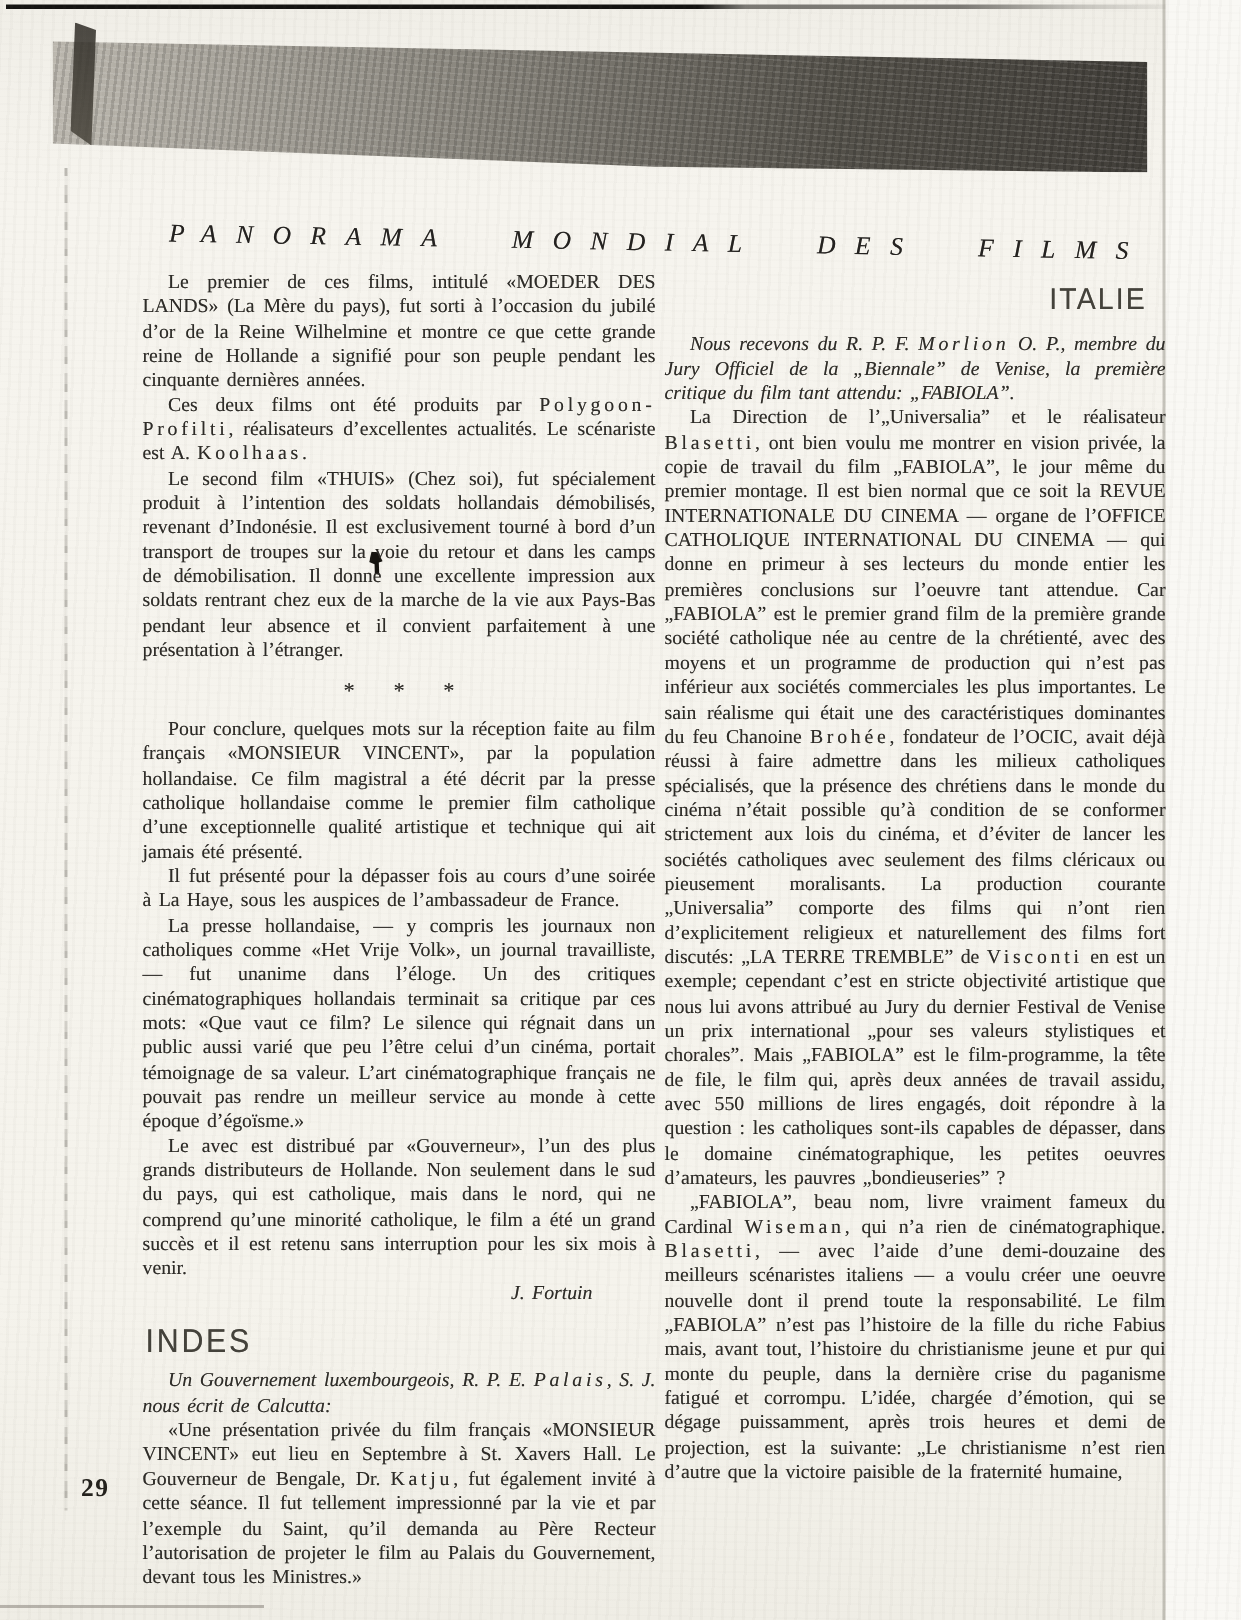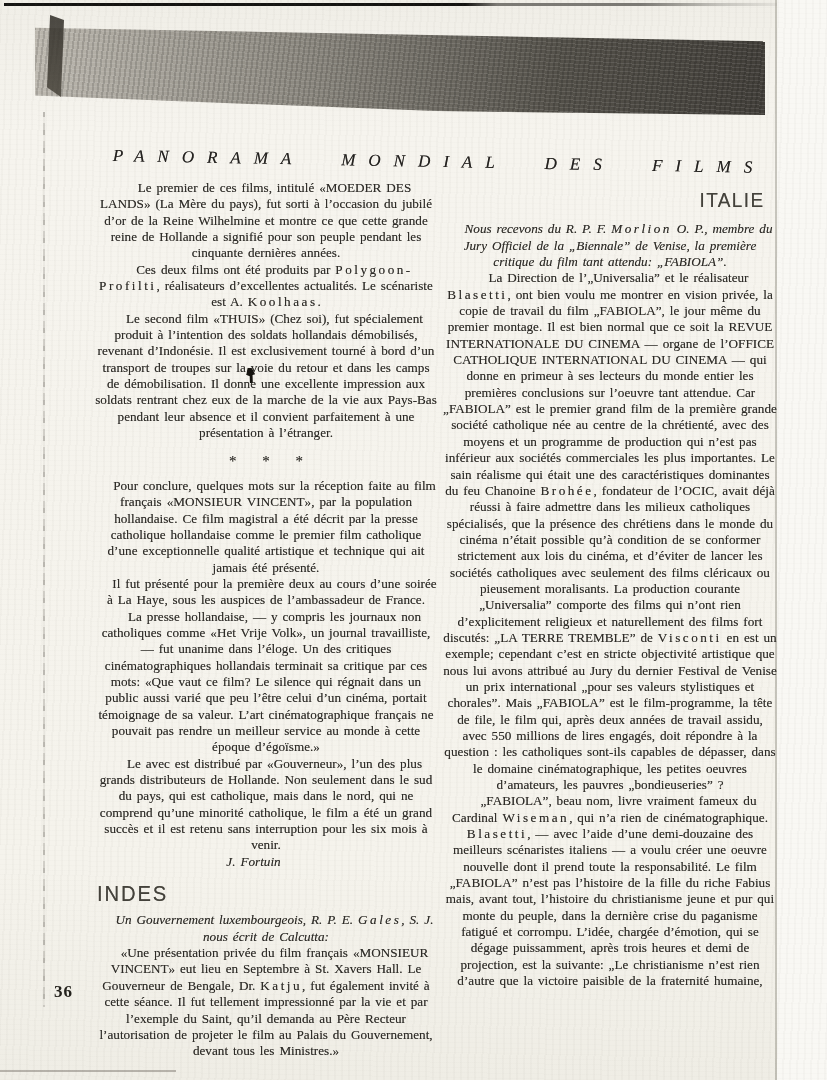--- a/index.html
+++ b/index.html
@@ -52,21 +52,21 @@
     letter-spacing:13px;word-spacing:20px;
     transform:rotate(1.05deg);transform-origin:left top;
     text-shadow:0 0 .4px rgba(40,38,34,.55);
   }
   
   .col{
     position:absolute;font-size:13.2px;line-height:16.35px;color:#2e2c28;
     text-align:justify;word-spacing:1.6px;
     text-shadow:0 0 .35px rgba(46,44,40,.5);
   }
-  .col p{margin:0;text-indent:17px;text-align:center;}
+  .col p{margin:0;text-indent:17px;}
   .col-left{left:95px;top:180px;width:342px;}
   .col-right{left:443px;top:192px;width:334px;}
   .stars{ text-align:center;text-indent:0;word-spacing:22px;font-size:15px;margin:11px 0 9px;color:#2e2c28;}
   .signature{text-align:right;font-style:italic;padding-right:42px;text-indent:0;margin-top:7px;}
   .sec-heading{
     font-family:"Liberation Sans", sans-serif;font-weight:400;color:#44423b;
     letter-spacing:2px;margin:0;text-indent:0;
     transform:scaleX(.92);transform-origin:left;
   }
   .indes-heading{font-size:22px;margin:16px 0 10px 2px;}
@@ -100,31 +100,31 @@
   <div class="paper-noise"></div>
 
   <div class="masthead">PANORAMA MONDIAL DES FILMS</div>
 
   <div class="col col-left">
     <p>Le premier de ces films, intitulé «MOEDER DES LANDS» (La Mère du pays), fut sorti à l’occasion du jubilé d’or de la Reine Wilhelmine et montre ce que cette grande reine de Hollande a signifié pour son peuple pendant les cinquante dernières années.</p>
     <p><span class="seg-n">Ces deux films ont été produits par </span><span class="seg-sp">Polygoon-Profilti</span><span class="seg-n">, réalisateurs d’excellentes actualités. Le scénariste est A. </span><span class="seg-sp">Koolhaas</span><span class="seg-n">.</span></p>
     <p>Le second film «THUIS» (Chez soi), fut spécialement produit à l’intention des soldats hollandais démobilisés, revenant d’Indonésie. Il est exclusivement tourné à bord d’un transport de troupes sur la voie du retour et dans les camps de démobilisation. Il donne une excellente impression aux soldats rentrant chez eux de la marche de la vie aux Pays-Bas pendant leur absence et il convient parfaitement à une présentation à l’étranger.</p>
     <div class="stars">* * *</div>
     <p>Pour conclure, quelques mots sur la réception faite au film français «MONSIEUR VINCENT», par la population hollandaise. Ce film magistral a été décrit par la presse catholique hollandaise comme le premier film catholique d’une exceptionnelle qualité artistique et technique qui ait jamais été présenté.</p>
-    <p>Il fut présenté pour la première deux au cours d’une soirée à La Haye, sous les auspices de l’ambassadeur de France.</p>
+    <p>Il fut présenté pour la dépasser fois au cours d’une soirée à La Haye, sous les auspices de l’ambassadeur de France.</p>
     <p><span class="seg-n">La presse hollandaise, — y compris les journaux non catholiques comme </span><span class="seg-i">«Het Vrije Volk»</span><span class="seg-n">, un journal travailliste, — fut unanime dans l’éloge. Un des critiques cinématographiques hollandais terminait sa critique par ces mots: </span><span class="seg-i">«Que vaut ce film? Le silence qui régnait dans un public aussi varié que peu l’être celui d’un cinéma, portait témoignage de sa valeur. L’art cinématographique français ne pouvait pas rendre un meilleur service au monde à cette époque d’égoïsme.»</span></p>
     <p><span class="seg-n">Le avec est distribué par </span><span class="seg-i">«Gouverneur»</span><span class="seg-n">, l’un des plus grands distributeurs de Hollande. Non seulement dans le sud du pays, qui est catholique, mais dans le nord, qui ne comprend qu’une minorité catholique, le film a été un grand succès et il est retenu sans interruption pour les six mois à venir.</span></p>
     <p class="signature">J. Fortuin</p>
     <h2 class="sec-heading indes-heading">INDES</h2>
-    <p class="intro"><span class="seg-i">Un Gouvernement luxembourgeois, R. P. E. </span><span class="seg-isp">Gales</span><span class="seg-i">, S. J. nous écrit de Calcutta:</span></p>
+    <p class="intro"><span class="seg-i">Un Gouvernement luxembourgeois, R. P. E. </span><span class="seg-isp">Palais</span><span class="seg-i">, S. J. nous écrit de Calcutta:</span></p>
     <p><span class="seg-n">«Une présentation privée du film français «MONSIEUR VINCENT» eut lieu en Septembre à St. Xavers Hall. Le Gouverneur de Bengale, Dr. </span><span class="seg-sp">Katju</span><span class="seg-n">, fut également invité à cette séance. Il fut tellement impressionné par la vie et par l’exemple du Saint, qu’il demanda au Père Recteur l’autorisation de projeter le film au Palais du Gouvernement, devant tous les Ministres.»</span></p>
   </div>
 
   <div class="col col-right">
     <h2 class="sec-heading italie-heading">ITALIE</h2>
     <p class="intro"><span class="seg-i">Nous recevons du R. P. F. </span><span class="seg-isp">Morlion</span><span class="seg-i"> O. P., membre du Jury Officiel de la „Biennale” de Venise, la première critique du film tant attendu: „FABIOLA”.</span></p>
     <p><span class="seg-n">La Direction de l’</span><span class="seg-i">„Universalia”</span><span class="seg-n"> et le réalisateur </span><span class="seg-sp">Blasetti</span><span class="seg-n">, ont bien voulu me montrer en vision privée, la copie de travail du film „FABIOLA”, le jour même du premier montage. Il est bien normal que ce soit la REVUE INTERNATIONALE DU CINEMA — organe de l’OFFICE CATHOLIQUE INTERNATIONAL DU CINEMA — qui donne en primeur à ses lecteurs du monde entier les premières conclusions sur l’oeuvre tant attendue. Car „FABIOLA” est le premier grand film de la première grande société catholique née au centre de la chrétienté, avec des moyens et un programme de production qui n’est pas inférieur aux sociétés commerciales les plus importantes. Le sain réalisme qui était une des caractéristiques dominantes du feu Chanoine </span><span class="seg-sp">Brohée</span><span class="seg-n">, fondateur de l’OCIC, avait déjà réussi à faire admettre dans les milieux catholiques spécialisés, que la présence des chrétiens dans le monde du cinéma n’était possible qu’à condition de se conformer strictement aux lois du cinéma, et d’éviter de lancer les sociétés catholiques avec seulement des films cléricaux ou pieusement moralisants. La production courante </span><span class="seg-i">„Universalia”</span><span class="seg-n"> comporte des films qui n’ont rien d’explicitement religieux et naturellement des films fort discutés: „LA TERRE TREMBLE” de </span><span class="seg-sp">Visconti</span><span class="seg-n"> en est un exemple; cependant c’est en stricte objectivité artistique que nous lui avons attribué au Jury du dernier Festival de Venise un prix international </span><span class="seg-i">„pour ses valeurs stylistiques et chorales”</span><span class="seg-n">. Mais „FABIOLA” est le film-programme, la tête de file, le film qui, après deux années de travail assidu, avec 550 millions de lires engagés, doit répondre à la question : les catholiques sont-ils capables de dépasser, dans le domaine cinématographique, les petites oeuvres d’amateurs, les pauvres „bondieuseries” ?</span></p>
     <p class="gap-top"><span class="seg-n">„FABIOLA”, beau nom, livre vraiment fameux du Cardinal </span><span class="seg-sp">Wiseman</span><span class="seg-n">, qui n’a rien de cinématographique. </span><span class="seg-sp">Blasetti</span><span class="seg-n">, — avec l’aide d’une demi-douzaine des meilleurs scénaristes italiens — a voulu créer une oeuvre nouvelle dont il prend toute la responsabilité. Le film „FABIOLA” n’est pas l’histoire de la fille du riche Fabius mais, avant tout, l’histoire du christianisme jeune et pur qui monte du peuple, dans la dernière crise du paganisme fatigué et corrompu. L’idée, chargée d’émotion, qui se dégage puissamment, après trois heures et demi de projection, est la suivante: </span><span class="seg-i">„Le christianisme n’est rien d’autre que la victoire paisible de la fraternité humaine,</span></p>
   </div>
 
-  <div class="page-number">36</div>
+  <div class="page-number">29</div>
 
 </div>
 
 </body></html>

